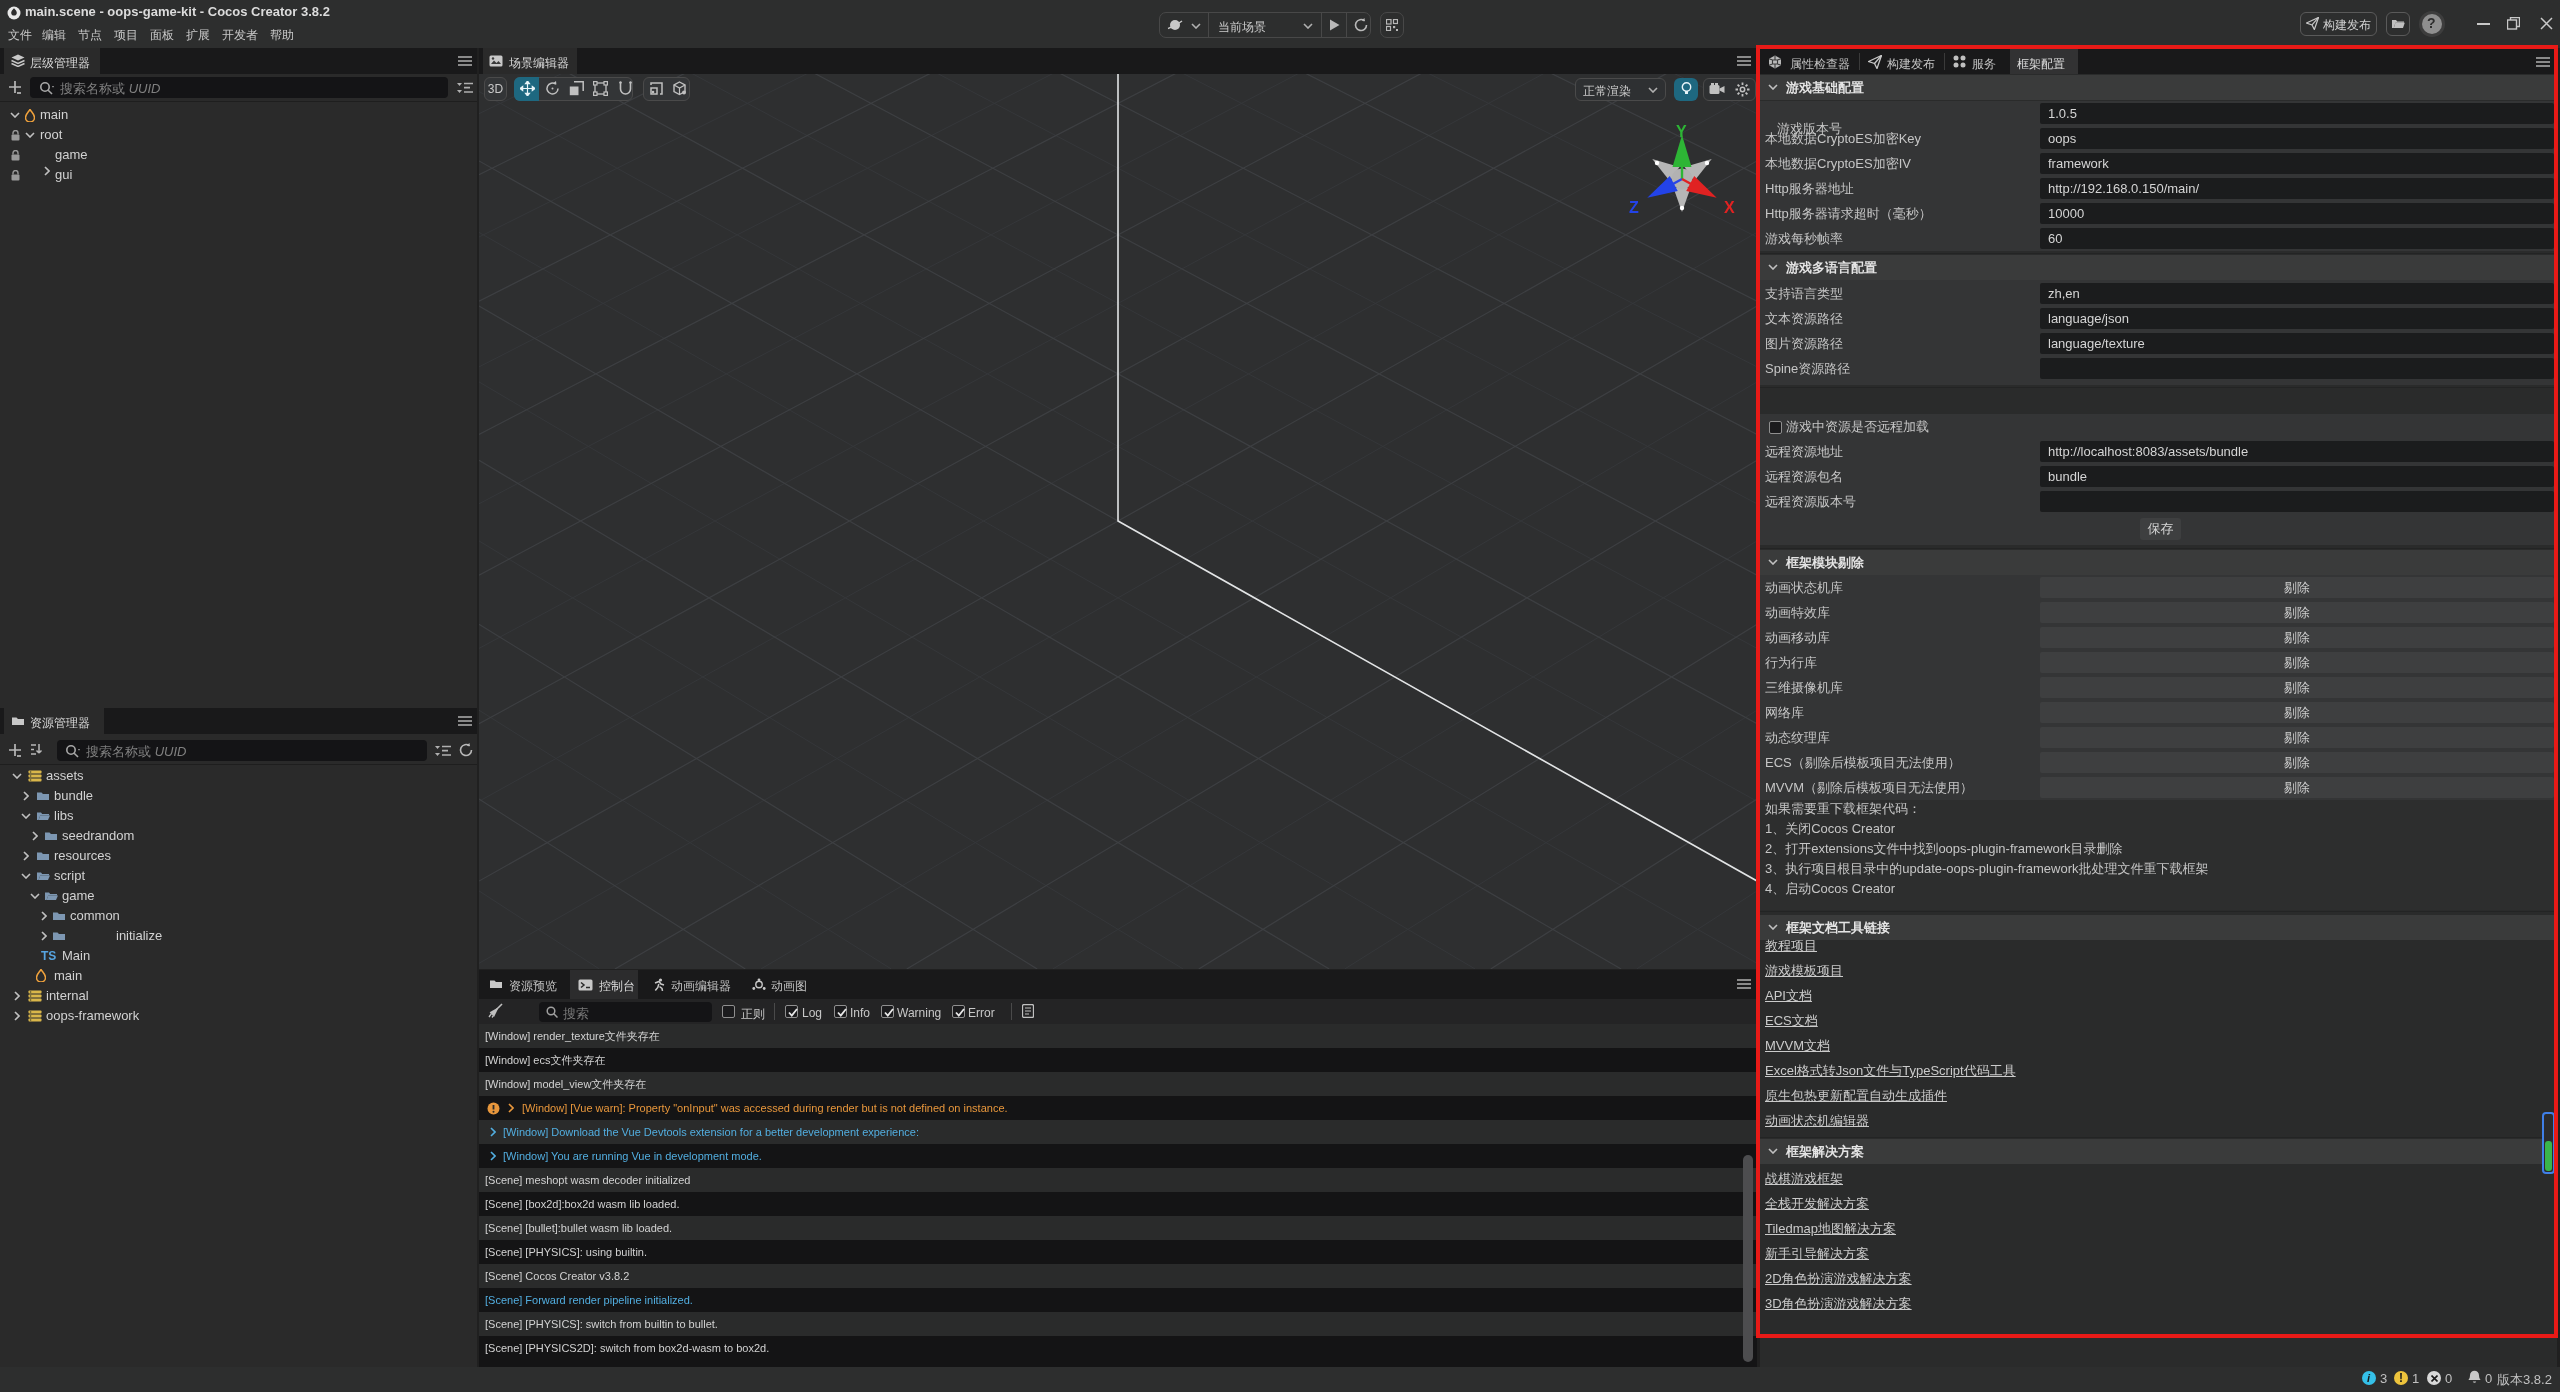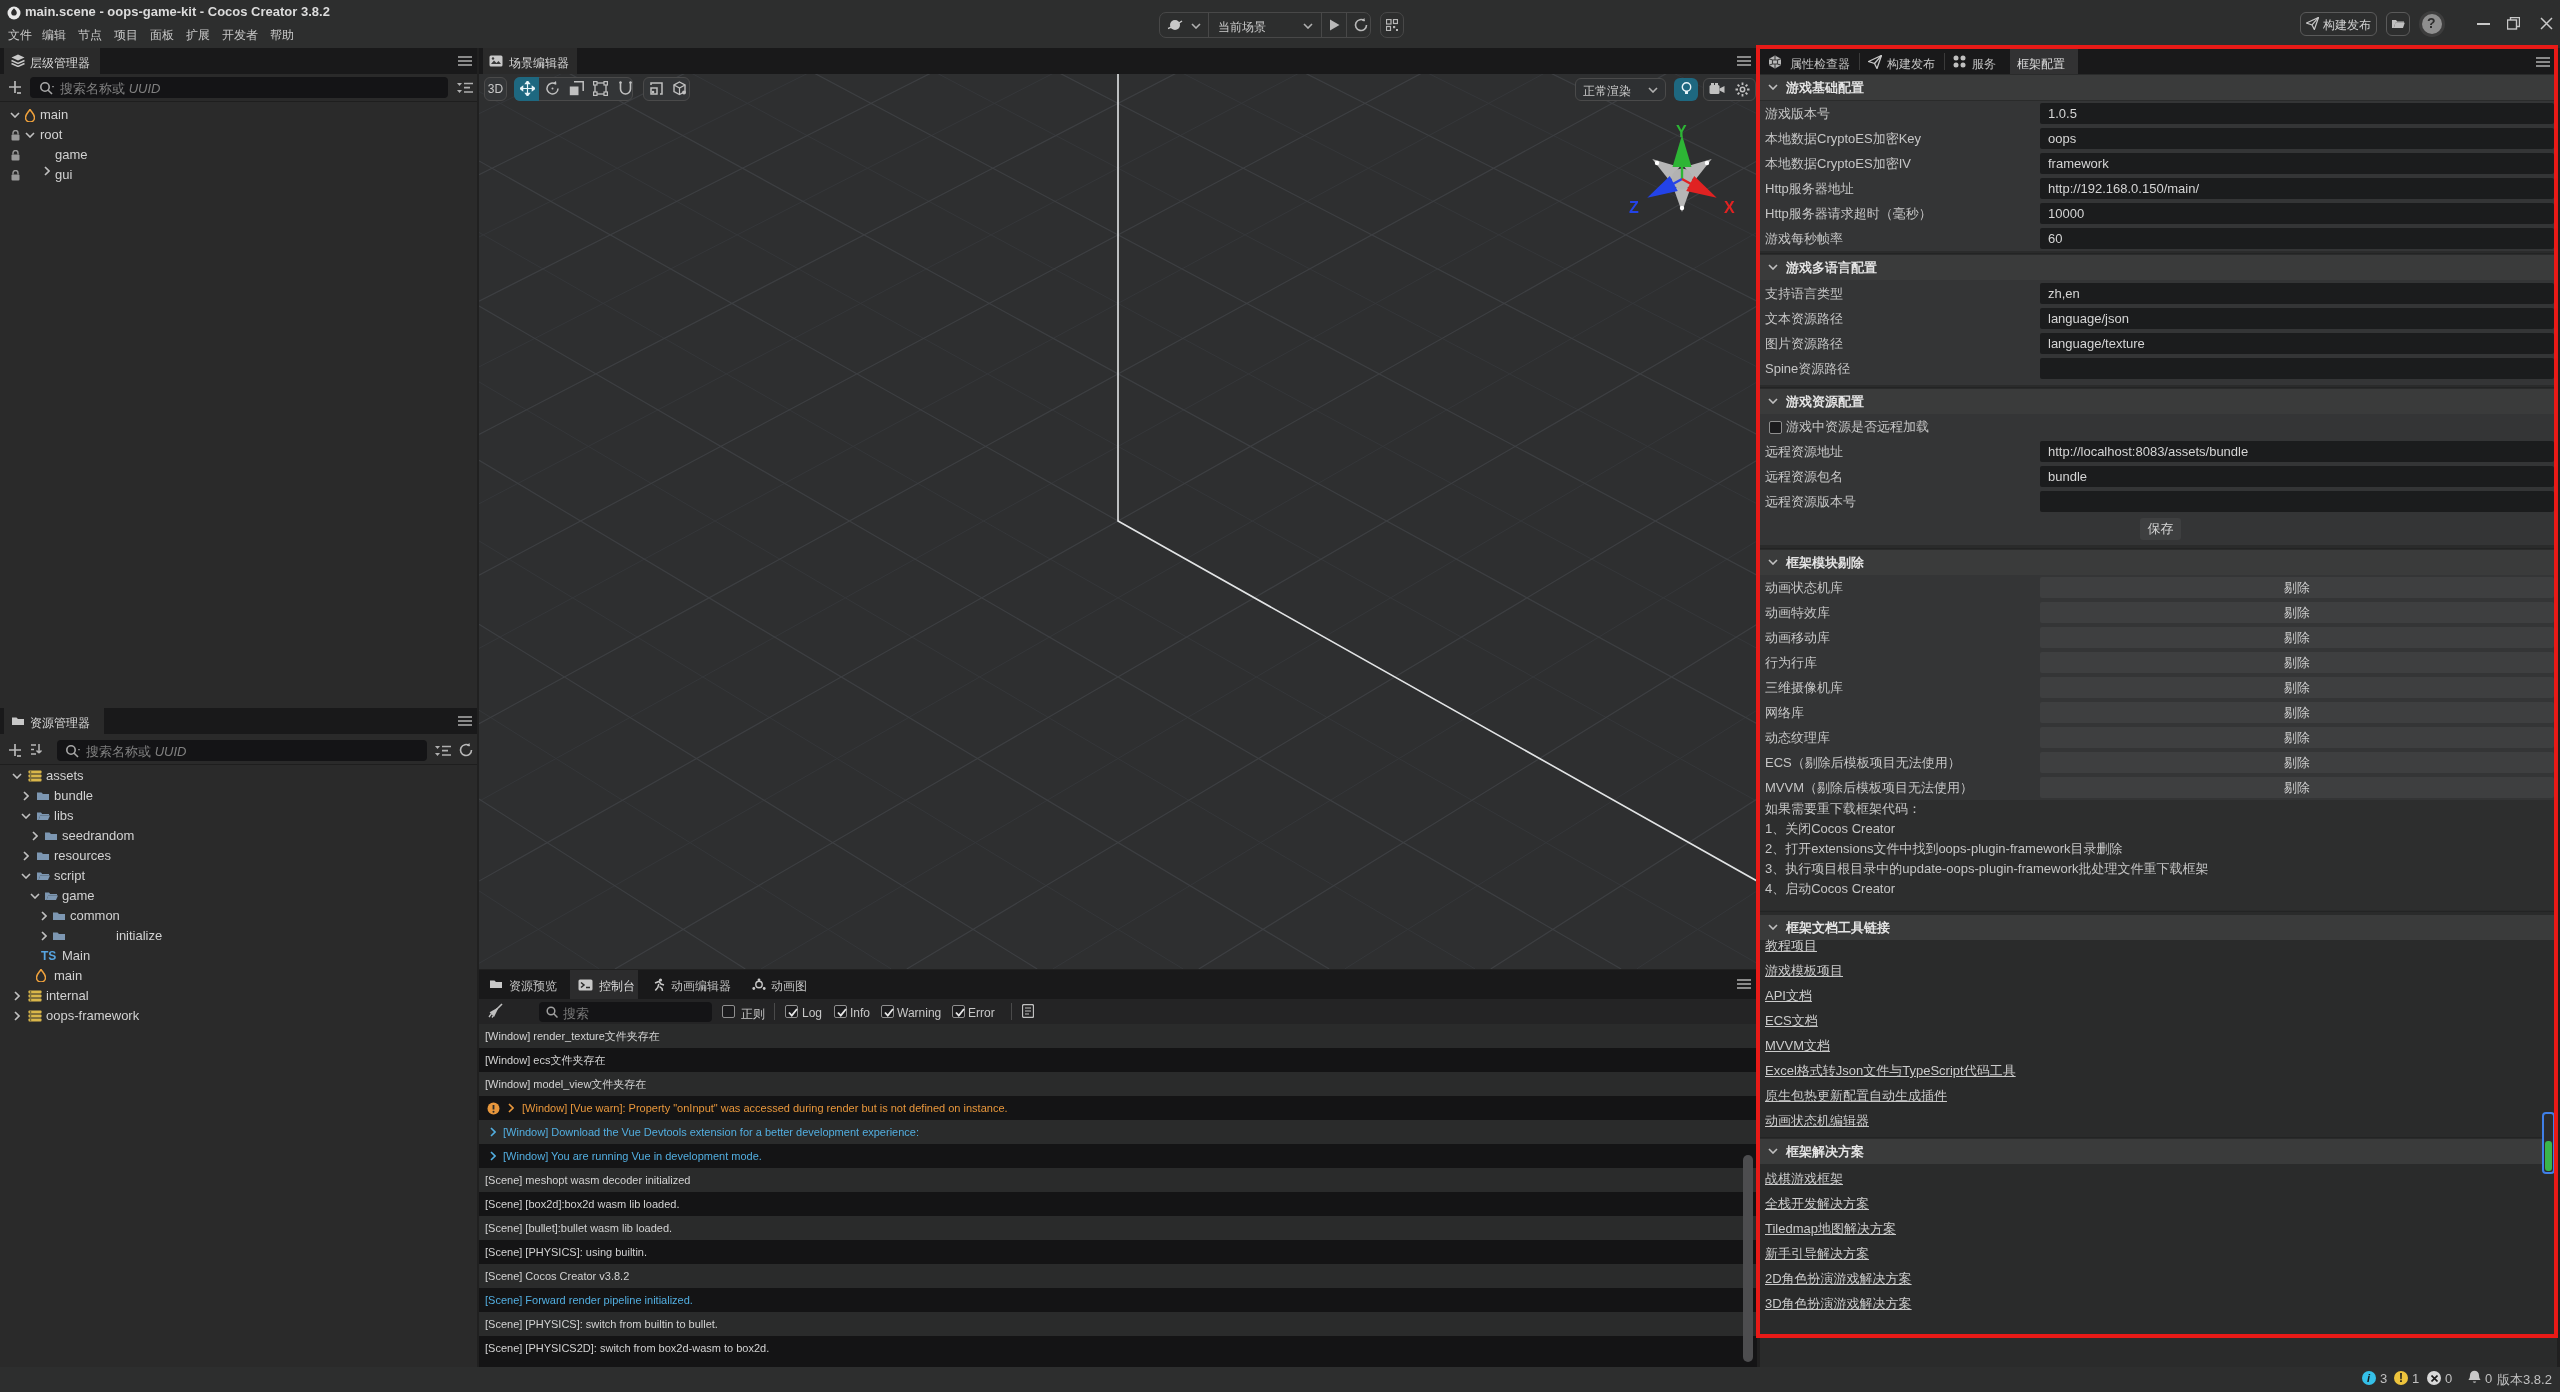--- a/index.html
+++ b/index.html
@@ -554,21 +554,21 @@
       <g stroke="#b0b0b0" stroke-width="1.6">
         <path d="M0 2h14M0 6h14M0 10h14"></path>
       </g>
     </svg>
     <div class="secthead" style="top:75px;">
       <span class="chev"><svg width="10" height="6" viewBox="0 0 10 6">
           <path d="M1 1l4 4 4-4" fill="none" stroke="#c0c0c0" stroke-width="1.6"></path>
         </svg></span>
       <span class="t">游戏基础配置</span>
     </div>
-    <div class="prow-label" style="top:101px;">游戏版本号</div>
+    <div class="prow-label" style="top:116px;margin-left:12px;">游戏版本号</div>
     <div class="pinput" style="top:103px;">1.0.5</div>
     <div class="prow-label" style="top:126px;">本地数据CryptoES加密Key</div>
     <div class="pinput" style="top:128px;">oops</div>
     <div class="prow-label" style="top:151px;">本地数据CryptoES加密IV</div>
     <div class="pinput" style="top:153px;">framework</div>
     <div class="prow-label" style="top:176px;">Http服务器地址</div>
     <div class="pinput" style="top:178px;">http://192.168.0.150/main/</div>
     <div class="prow-label" style="top:201px;">Http服务器请求超时（毫秒）</div>
     <div class="pinput" style="top:203px;">10000</div>
     <div class="prow-label" style="top:226px;">游戏每秒帧率</div>
@@ -580,26 +580,20 @@
       <span class="t">游戏多语言配置</span>
     </div>
     <div class="prow-label" style="top:281px;">支持语言类型</div>
     <div class="pinput" style="top:283px;">zh,en</div>
     <div class="prow-label" style="top:306px;">文本资源路径</div>
     <div class="pinput" style="top:308px;">language/json</div>
     <div class="prow-label" style="top:331px;">图片资源路径</div>
     <div class="pinput" style="top:333px;">language/texture</div>
     <div class="prow-label" style="top:356px;">Spine资源路径</div>
     <div class="pinput" style="top:358px;"></div>
-    <div class="secthead" style="top:389px;">
-      <span class="chev"><svg width="10" height="6" viewBox="0 0 10 6">
-          <path d="M1 1l4 4 4-4" fill="none" stroke="#c0c0c0" stroke-width="1.6"></path>
-        </svg></span>
-      <span class="t">游戏资源配置</span>
-    </div>
     <span class="cb abs" style="left:1769px;top:421px;"></span>
     <div class="prow-label" style="left:1786px;top:414px;">游戏中资源是否远程加载</div>
     <div class="prow-label" style="top:439px;">远程资源地址</div>
     <div class="pinput" style="top:441px;">http://localhost:8083/assets/bundle</div>
     <div class="prow-label" style="top:464px;">远程资源包名</div>
     <div class="pinput" style="top:466px;">bundle</div>
     <div class="prow-label" style="top:489px;">远程资源版本号</div>
     <div class="pinput" style="top:491px;"></div>
     <div class="abs" style="left:2140px;top:518px;width:41px;height:22px;background:#3e3f40;border-radius:3px;color:#d5d5d5;font-size:13px;line-height:22px;text-align:center;">保存</div>
     <div class="secthead" style="top:550px;">

